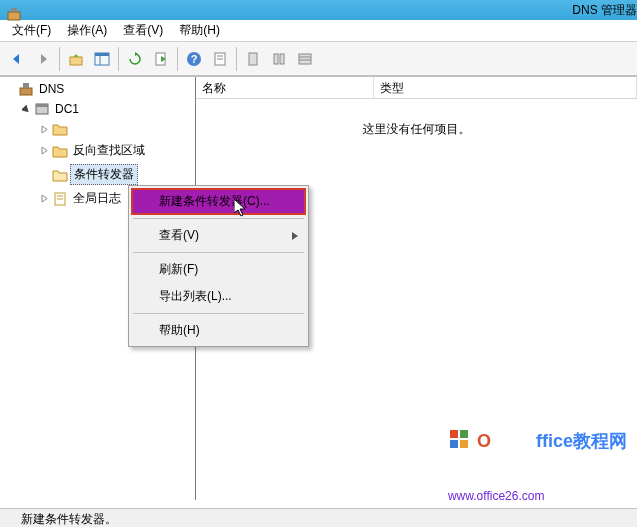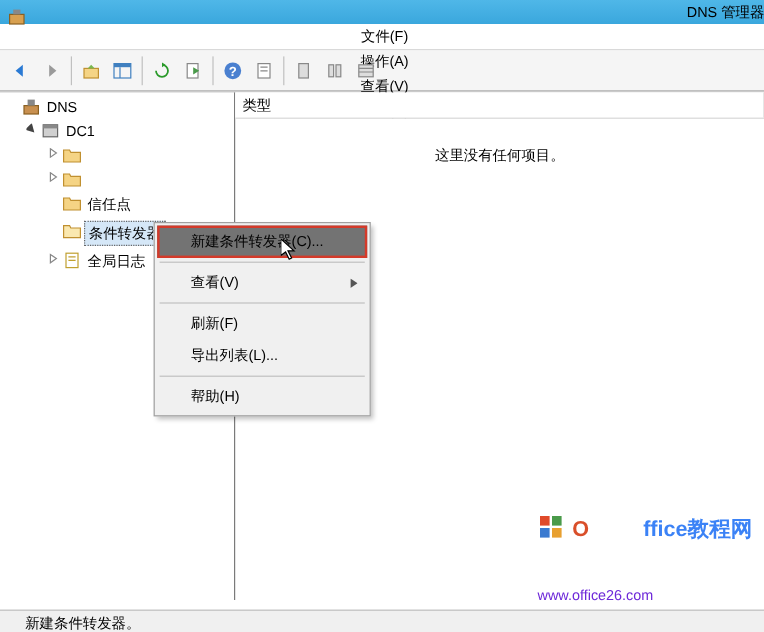--- a/index.html
+++ b/index.html
@@ -1,44 +1,44 @@
 <!DOCTYPE html>
 <html><head>
   <meta charset="utf-8">
   <style>
     * { box-sizing: border-box; margin: 0; padding: 0; }
     body { font-family: "Microsoft YaHei", "Segoe UI", sans-serif; font-size: 12px; background: #fff; width: 637px; height: 527px; position: relative; overflow: hidden; }
     .titlebar { background: linear-gradient(#4fb7e8, #3aa7dd); height: 20px; display: flex; align-items: center; justify-content: flex-end; color: #000; position: relative; }
     .titlebar-icon { position: absolute; left: 6px; top: 6px; }
     .titlebar-text { font-size: 12px; }
-    .menubar { background: #fff; border-bottom: 1px solid #d0d0d0; height: 22px; display: flex; align-items: center; padding-left: 4px; flex-direction: column; }
+    .menubar { background: #fff; border-bottom: 1px solid #d0d0d0; height: 22px; display: flex; align-items: center; padding-left: 4px; }
     .menubar-item { padding: 2px 8px; cursor: default; }
     .toolbar { background: #f5f5f5; border-bottom: 1px solid #c0c0c0; height: 34px; display: flex; align-items: center; padding-left: 4px; gap: 0; }
     .tb-btn { width: 24px; height: 24px; margin: 0 1px; display: inline-flex; align-items: center; justify-content: center; border: 1px solid transparent; cursor: default; }
     .tb-sep { width: 1px; height: 24px; background: #c0c0c0; margin: 0 3px; }
     .content { display: flex; height: 424px; border-top: 1px solid #c0c0c0; }
     .tree-pane { width: 196px; border-right: 1.5px solid #7a7a7a; overflow: auto; padding: 2px; }
-    .tree-node { display: flex; padding: 2px 0; white-space: nowrap; }
+    .tree-node { display: flex; align-items: center; padding: 2px 0; white-space: nowrap; }
     .expander { width: 12px; height: 12px; margin-right: 2px; display: inline-flex; align-items: center; justify-content: center; cursor: default; }
     .node-icon { width: 16px; height: 16px; margin-right: 2px; display: inline-flex; align-items: center; justify-content: center; }
     .node-label { padding: 1px 3px; }
     .node-selected .node-label { background: #d5e7f7; border: 1px dotted #666; }
     .indent-1 { padding-left: 2px; }
     .indent-2 { padding-left: 18px; }
     .indent-3 { padding-left: 36px; }
     .list-pane { flex: 1; display: flex; flex-direction: column; position: relative; }
     .list-header { height: 22px; background: #fff; border-bottom: 1px solid #d8d8d8; display: flex; }
     .col-header { border-right: 1px solid #e0e0e0; padding: 3px 6px; }
     .col-name { width: 178px; }
     .col-type { flex: 1; }
     .empty-msg { text-align: center; padding-top: 22px; color: #000; }
     .statusbar { position: absolute; bottom: 0; left: 0; right: 0; height: 19px; background: #f0f0f0; border-top: 1px solid #c0c0c0; padding: 2px 21px; font-size: 12px; }
     .context-menu { position: absolute; left: 128px; top: 185px; width: 181px; background: #f0f0f0; border: 1px solid #a0a0a0; box-shadow: 3px 3px 4px rgba(0,0,0,0.25); padding: 2px; }
     .ctx-item { padding: 5px 20px 5px 28px; cursor: default; position: relative; }
-    .ctx-highlighted { background: #737373; border: 2px solid #d43a2a; padding: 3px 18px 3px 26px; }
+    .ctx-highlighted { background: #a21caf; border: 2px solid #d43a2a; padding: 3px 18px 3px 26px; }
     .ctx-sep { height: 1px; background: #c0c0c0; margin: 3px 2px; }
     .ctx-arrow { position: absolute; right: 8px; top: 50%; transform: translateY(-50%); }
     .watermark { position: absolute; right: 10px; bottom: 24px; }
     .watermark-top { font-size: 18px; font-weight: bold; }
     .wm-o1 { color: #d94f2a; }
     .wm-text { color: #3b82f6; padding-left: 45px; }
     .watermark-url { color: #6d28d9; font-size: 12px; margin-top: 36px; }
     .cursor { position: absolute; left: 234px; top: 199px; pointer-events: none; }
     svg { display: block; }
   </style>
@@ -177,29 +177,21 @@
       <span class="expander">
           <svg width="9" height="9">
             <path d="M2 1 L7 4.5 L2 8 Z" fill="none" stroke="#888"></path>
           </svg>
         </span>
       <span class="node-icon">
           <svg width="16" height="16">
             <path d="M1 4 L6 4 L7 6 L15 6 L15 14 L1 14 Z" fill="#f5d485" stroke="#c09030"></path>
           </svg>
         </span>
-    </div>
-    <div class="tree-node indent-3">
-      <span class="expander" style="width:12px"></span>
-      <span class="node-icon">
-          <svg width="16" height="16">
-            <path d="M1 4 L6 4 L7 6 L15 6 L15 14 L1 14 Z" fill="#f5d485" stroke="#c09030"></path>
-          </svg>
-        </span>
-      <span class="node-label">信任点</span>
+      <span class="node-label">反向查找区域</span>
     </div>
     <div class="tree-node indent-3 node-selected">
       <span class="expander" style="width:12px"></span>
       <span class="node-icon">
           <svg width="16" height="16">
             <path d="M1 4 L6 4 L7 6 L15 6 L15 14 L1 14 Z" fill="#fae8b0" stroke="#c09030"></path>
           </svg>
         </span>
       <span class="node-label">条件转发器</span>
     </div>
@@ -215,20 +207,21 @@
             <line x1="5" y1="5" x2="11" y2="5" stroke="#c0a030"></line>
             <line x1="5" y1="8" x2="11" y2="8" stroke="#c0a030"></line>
           </svg>
         </span>
       <span class="node-label">全局日志</span>
     </div>
   </div>
 
   <div class="list-pane">
     <div class="list-header">
+      <div class="col-header col-name">名称</div>
       <div class="col-header col-type">类型</div>
     </div>
     <div class="empty-msg">这里没有任何项目。</div>
   </div>
 </div>
 
 <div class="statusbar">新建条件转发器。</div>
 
 <div class="context-menu">
   <div class="ctx-item ctx-highlighted">新建条件转发器(C)...</div>

